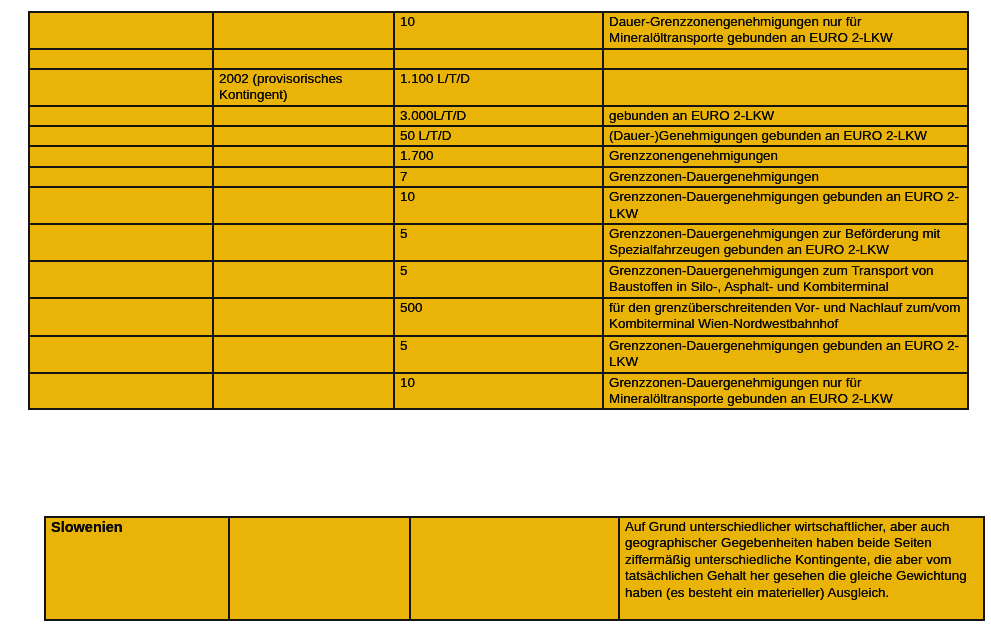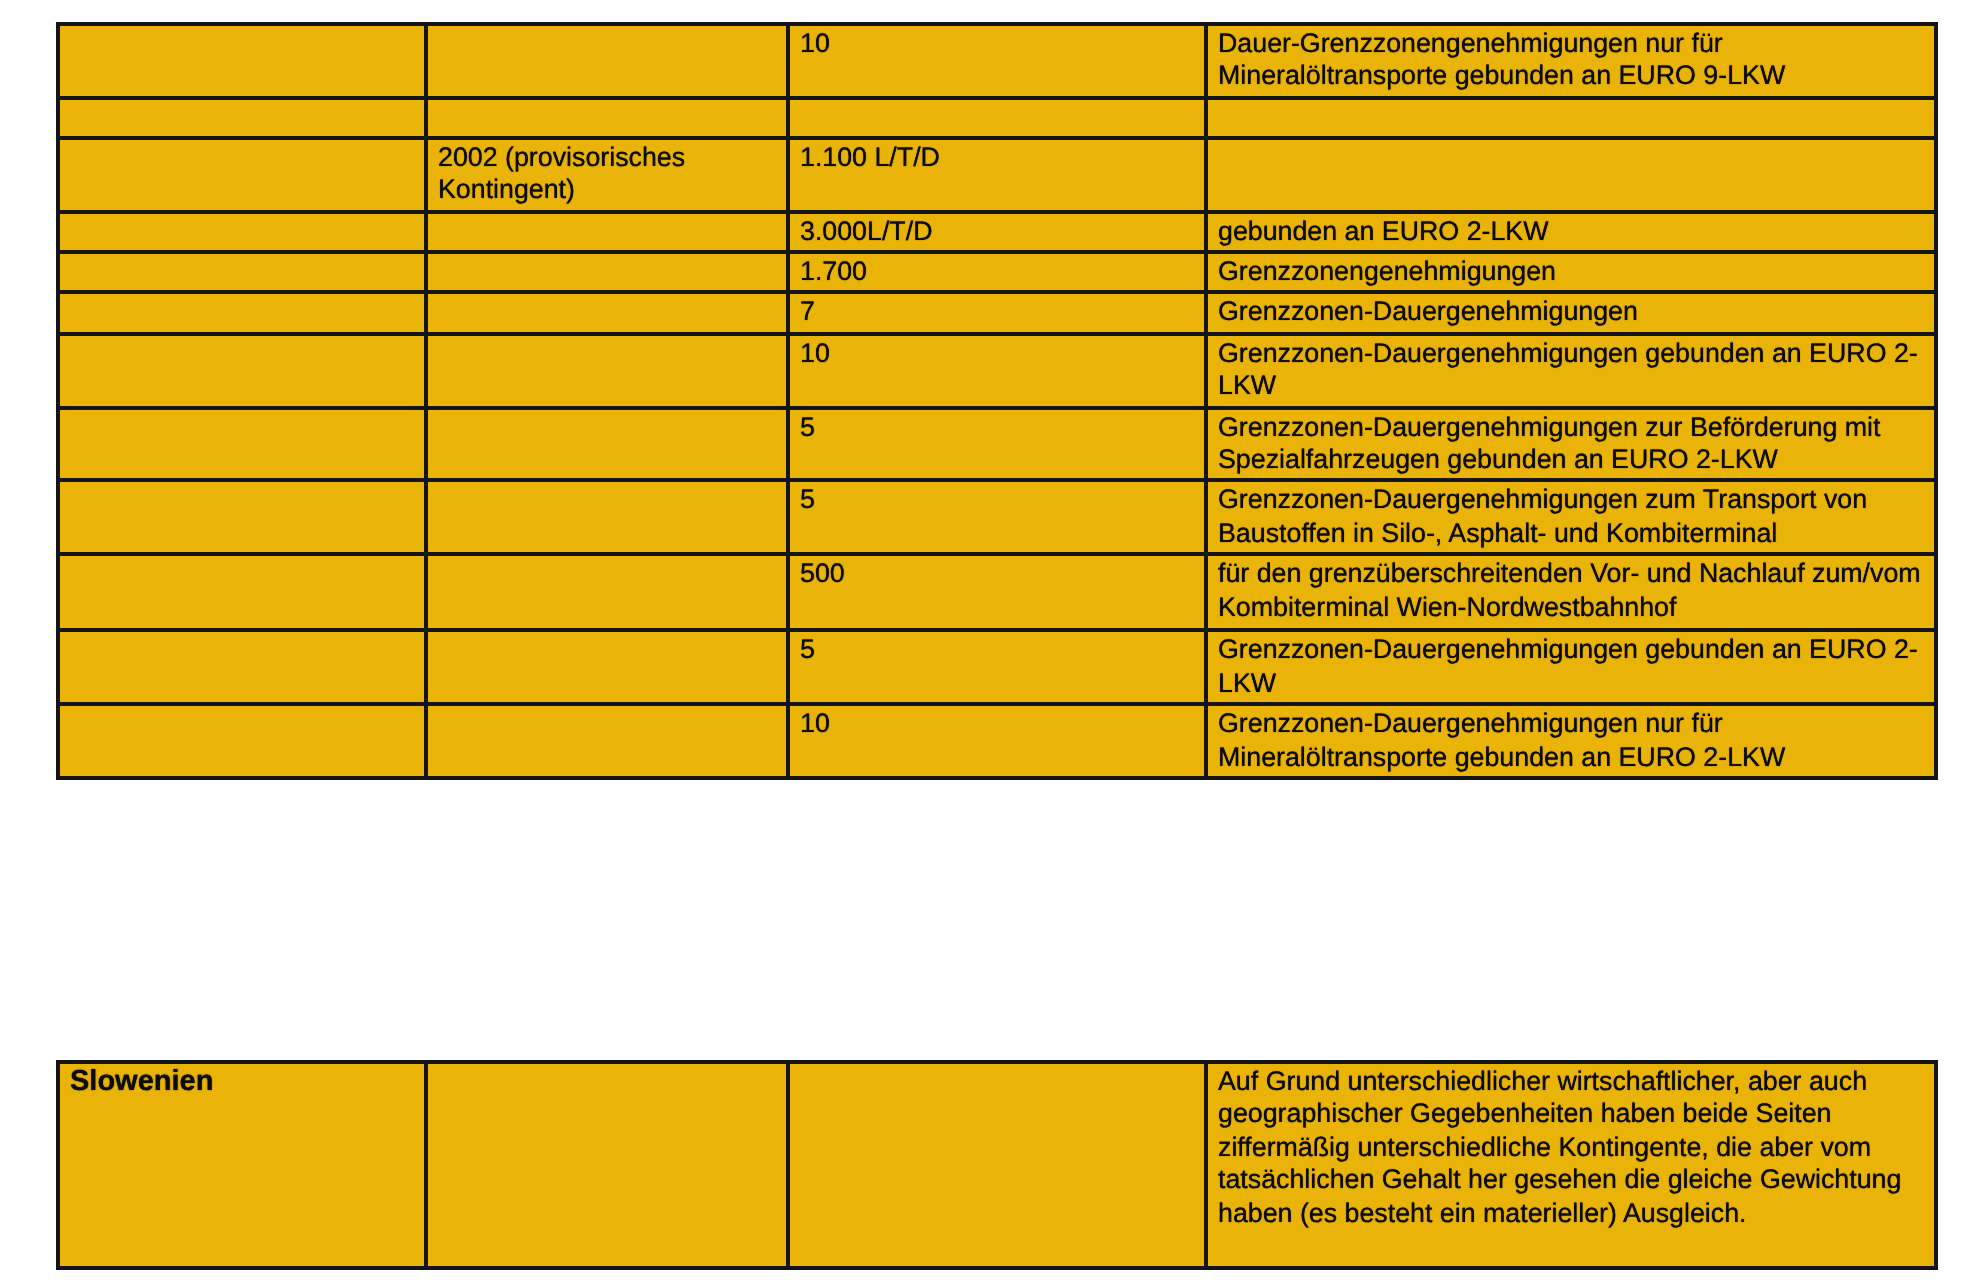--- a/index.html
+++ b/index.html
@@ -20,21 +20,21 @@
   }
   table.doc-table {
     position: absolute;
     left: 28px;
     border-collapse: collapse;
     table-layout: fixed;
     width: 939px;
     background: #eab308;
   }
   #table-top { top: 11px; }
-  #table-bottom { top: 530px; }
+  #table-bottom { top: 516px; margin-left: 16px; }
   table.doc-table td {
     border: 2px solid #141414;
     vertical-align: top;
     padding: 1px 6px 1px 5px;
     font-size: 13.4px;
     line-height: 16.4px;
     font-weight: normal;
     color: #0b0b0b;
     text-shadow: 0 0 0.45px #000;
     overflow: hidden;
@@ -56,39 +56,45 @@
       <col style="width:184px">
       <col style="width:181px">
       <col style="width:209px">
       <col style="width:365px">
     </colgroup>
     <tbody>
         <tr style="height: 32px;">
           <td class="col-0"></td>
           <td class="col-1"></td>
           <td class="col-2">10</td>
-          <td class="col-3">Dauer-Grenzzonengenehmigungen nur für Mineralöltransporte gebunden an EURO 9-LKW</td>
+          <td class="col-3">Dauer-Grenzzonengenehmigungen nur für Mineralöltransporte gebunden an EURO 2-LKW</td>
         </tr>
         <tr style="height: 20px;">
           <td class="col-0"></td>
           <td class="col-1"></td>
           <td class="col-2"></td>
           <td class="col-3"></td>
         </tr>
         <tr style="height: 36px;">
           <td class="col-0"></td>
           <td class="col-1">2002 (provisorisches Kontingent)</td>
           <td class="col-2">1.100 L/T/D</td>
           <td class="col-3"></td>
         </tr>
         <tr style="height: 18px;">
           <td class="col-0"></td>
           <td class="col-1"></td>
           <td class="col-2">3.000L/T/D</td>
           <td class="col-3">gebunden an EURO 2-LKW</td>
+        </tr>
+        <tr style="height: 18px;">
+          <td class="col-0"></td>
+          <td class="col-1"></td>
+          <td class="col-2">50 L/T/D</td>
+          <td class="col-3">(Dauer-)Genehmigungen gebunden an EURO 2-LKW</td>
         </tr>
         <tr style="height: 18px;">
           <td class="col-0"></td>
           <td class="col-1"></td>
           <td class="col-2">1.700</td>
           <td class="col-3">Grenzzonengenehmigungen</td>
         </tr>
         <tr style="height: 18px;">
           <td class="col-0"></td>
           <td class="col-1"></td>

